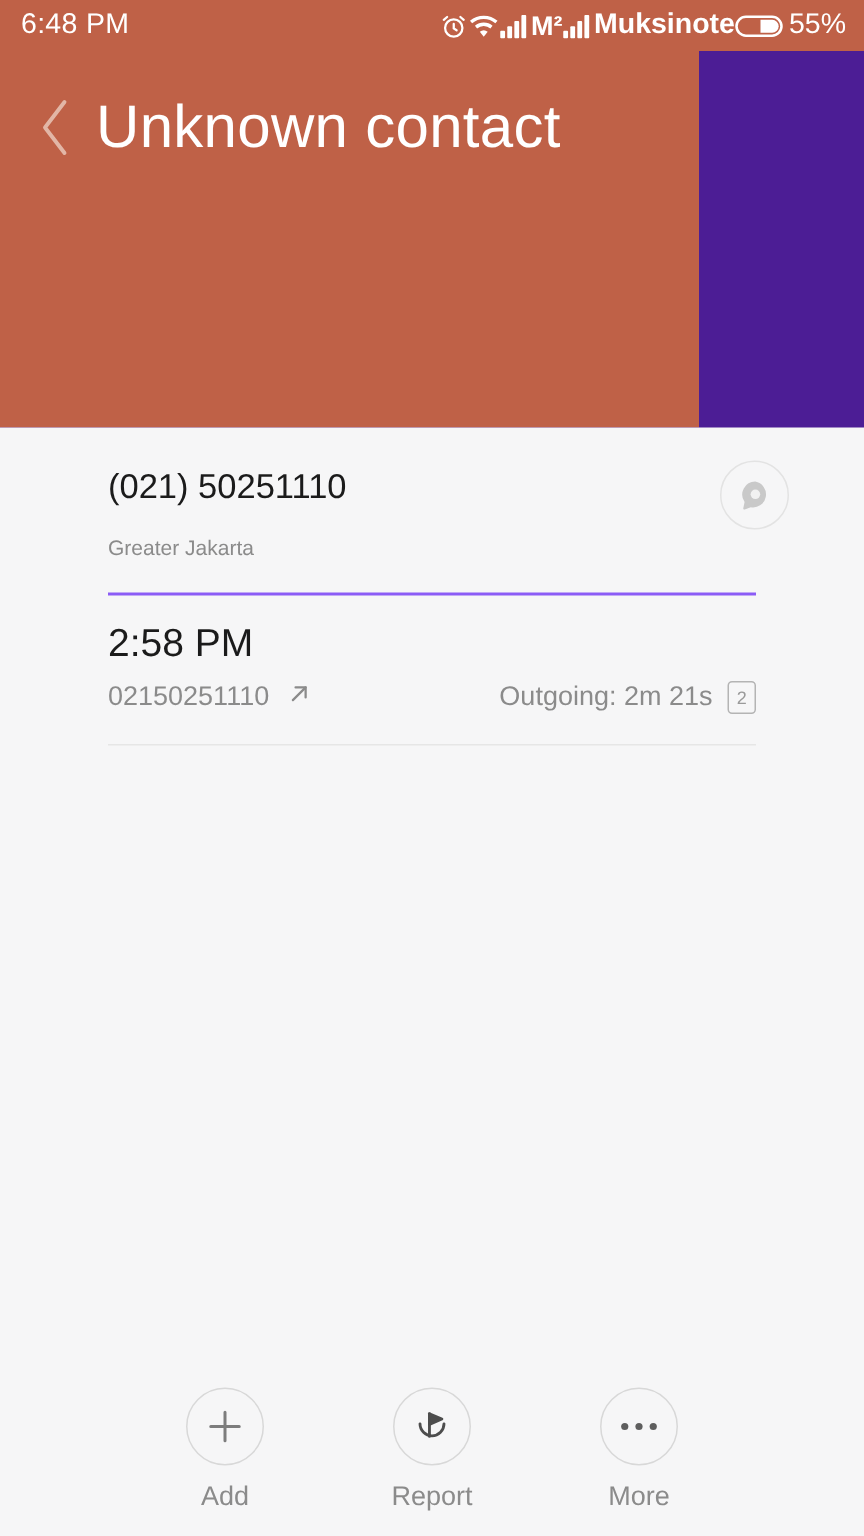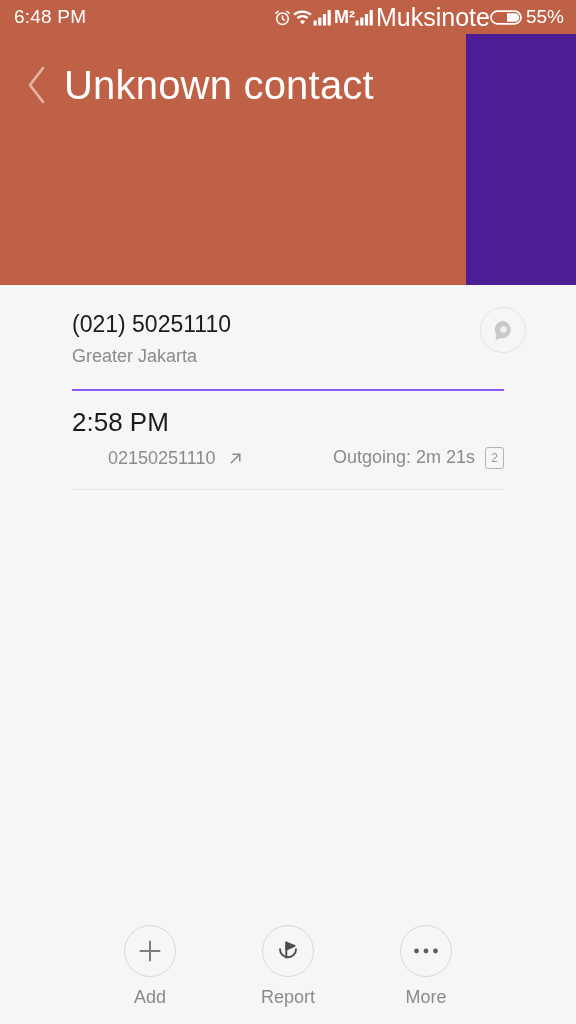--- a/index.html
+++ b/index.html
@@ -14,21 +14,21 @@
   
   .statusbar {
     position:absolute; top:0; left:0; width:576px; height:34px;
     background:#bf6147; color:#ffffff;
     display:flex; align-items:center; justify-content:space-between;
     padding:0 12px 0 14px;
   }
   .sb-time { font-size:19px; letter-spacing:.2px; }
   .sb-right { display:flex; align-items:center; }
   .sb-ico { display:flex; align-items:center; }
-  .sb-carrier { font-size:25px; }
+  .sb-carrier { font-size:19px;font-weight:bold; }
   .sb-batt-pct { font-size:19px; margin-left:2px; }
   .mtext { font-size:18px; font-weight:bold; }
 
   
   .header {
     position:absolute; top:34px; left:0; width:466px; height:251px;
     background:#bf6147;
   }
   .hdr-row { display:flex; align-items:center; padding-top:20px; }
   .back-btn {
@@ -44,39 +44,39 @@
   .content { position:absolute; top:285px; left:0; width:576px; bottom:0; background:#f6f6f7; }
 
   .row-number {
     position:relative;
     margin:0 72px;
     padding:26px 0 22px 0;
     border-bottom:2px solid #8b5cf6;
     min-height:96px;
   }
   .num-main { font-size:23px; color:#1b1b1b; line-height:1.2; }
-  .num-sub { font-size:18px; color:#8b8b8b; margin-top:7px; line-height:1.2; }
+  .num-sub { font-size:14px; color:#8b8b8b; margin-top:18px; line-height:1.2; }
   .msg-circle {
     position:absolute; right:-22px; top:22px;
     width:46px; height:46px; border-radius:50%;
     border:1px solid #e3e3e3; background:#f6f6f7;
     display:flex; align-items:center; justify-content:center;
   }
 
   .row-call {
     margin:0 72px;
     padding:16px 0 20px 0;
     border-bottom:1px solid #e6e6e6;
   }
   .call-time { font-size:26px; color:#1b1b1b; line-height:1.2; }
   .call-line {
     display:flex; align-items:center; justify-content:space-between;
     margin-top:9px;
   }
-  .call-left { display:flex; align-items:center; gap:12px;margin-left:36px; }
+  .call-left { display:flex; gap:12px; }
   .call-num { font-size:18px; color:#8b8b8b; }
   .call-right { display:flex; align-items:flex-start; gap:10px; }
   .call-type { font-size:18px; color:#8b8b8b; }
   .sim-badge {
     width:19px; height:22px; border:1px solid #b4b4b4; border-radius:3px;
     display:flex; align-items:center; justify-content:center;
     font-size:12px; color:#9a9a9a; line-height:1;
   }
 
   

